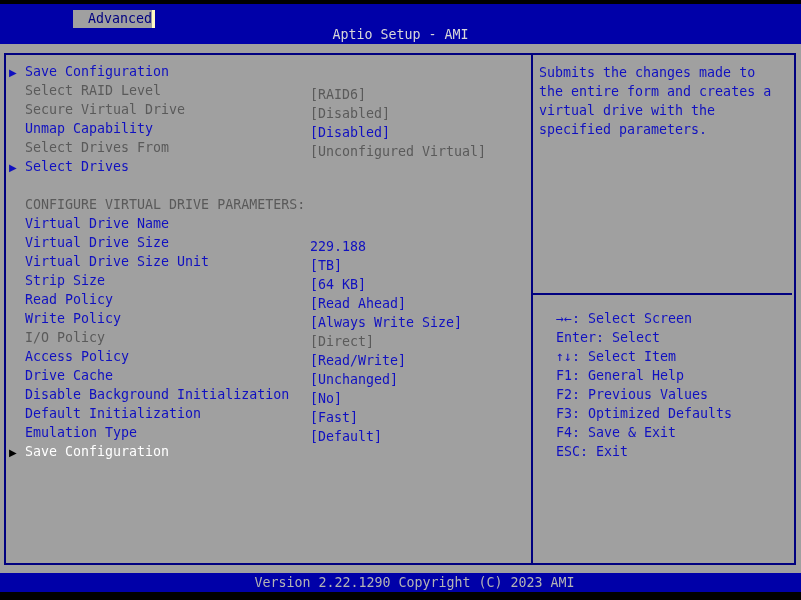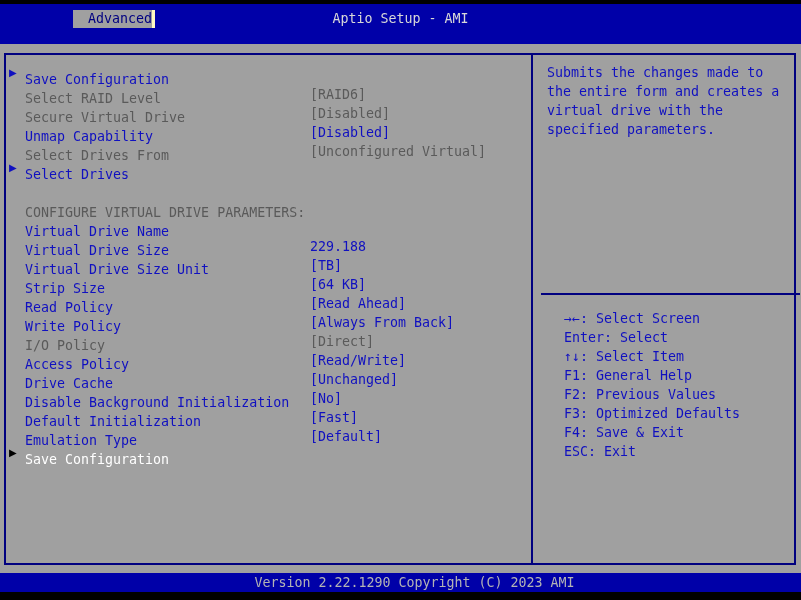--- a/index.html
+++ b/index.html
@@ -7,42 +7,42 @@
     position:relative;width:801px;height:600px;background:#000;overflow:hidden;
     font-family:"DejaVu Sans Mono","Liberation Mono",monospace;
     font-size:13.3px;line-height:16px;letter-spacing:0;
     -webkit-font-smoothing:none;
   }
   .titlebar{
     position:absolute;left:0;top:4px;width:801px;height:40px;
     background:var(--hdr-blue,#0000a8);
   }
   .titlebar .title{
-    display:block;margin-top:7px;text-align:center;
+    display:block;margin-top:23px;text-align:center;
     color:var(--title-gray,#d8d8d8);
   }
   .tab{
     position:absolute;left:73px;top:10px;width:79px;height:18px;
     background:var(--bg-gray,#a0a0a0);color:var(--navy,#000080);
     text-align:right;line-height:18px;
     border-right:3px solid #fef9c3;
   }
   .desktop{
     position:absolute;left:0;top:44px;width:801px;height:548px;
     background:var(--bg-gray,#a0a0a0);
   }
   .panel{
     position:absolute;left:4px;top:53px;width:788px;height:508px;
     border:2px solid var(--navy,#000080);background:var(--bg-gray,#a0a0a0);
   }
   .left-pane{position:absolute;left:0;top:0;width:525px;height:508px;padding-top:9px;box-sizing:border-box;}
   .vdivider{position:absolute;left:525px;top:0;width:2px;height:508px;background:var(--navy,#000080);}
-  .right-pane{position:absolute;left:527px;top:0;width:261px;height:508px;margin-left:8px;}
+  .right-pane{position:absolute;left:527px;top:0;width:261px;height:508px;}
   .row{position:relative;height:19px;white-space:nowrap;}
-  .row .label{position:absolute;left:19px;top:0;margin-top:8px;}
+  .row .label{position:absolute;left:19px;top:0;}
   .row .value{position:absolute;left:304px;top:4px;}
   .row .arrow{
     position:absolute;left:3px;top:1px;font-size:10px;
     font-family:"DejaVu Sans",sans-serif;
   }
   .state-normal{color:var(--item-blue,#1010c0);}
   .state-dim{color:var(--dim-gray,#5a5a5a);}
   .state-selected{color:#ffffff;}
   .state-selected .arrow{color:#000000;}
   .help{position:absolute;left:0;top:10px;width:100%;padding-left:6px;box-sizing:border-box;color:var(--item-blue,#1010c0);}
@@ -115,21 +115,21 @@
         <div class="row state-normal">
           <span class="label">Strip Size</span>
           <span class="value">[64 KB]</span>
         </div>
         <div class="row state-normal">
           <span class="label">Read Policy</span>
           <span class="value">[Read Ahead]</span>
         </div>
         <div class="row state-normal">
           <span class="label">Write Policy</span>
-          <span class="value">[Always From Back]</span>
+          <span class="value">[Always Write Size]</span>
         </div>
         <div class="row state-dim">
           <span class="label">I/O Policy</span>
           <span class="value">[Direct]</span>
         </div>
         <div class="row state-normal">
           <span class="label">Access Policy</span>
           <span class="value">[Read/Write]</span>
         </div>
         <div class="row state-normal">

